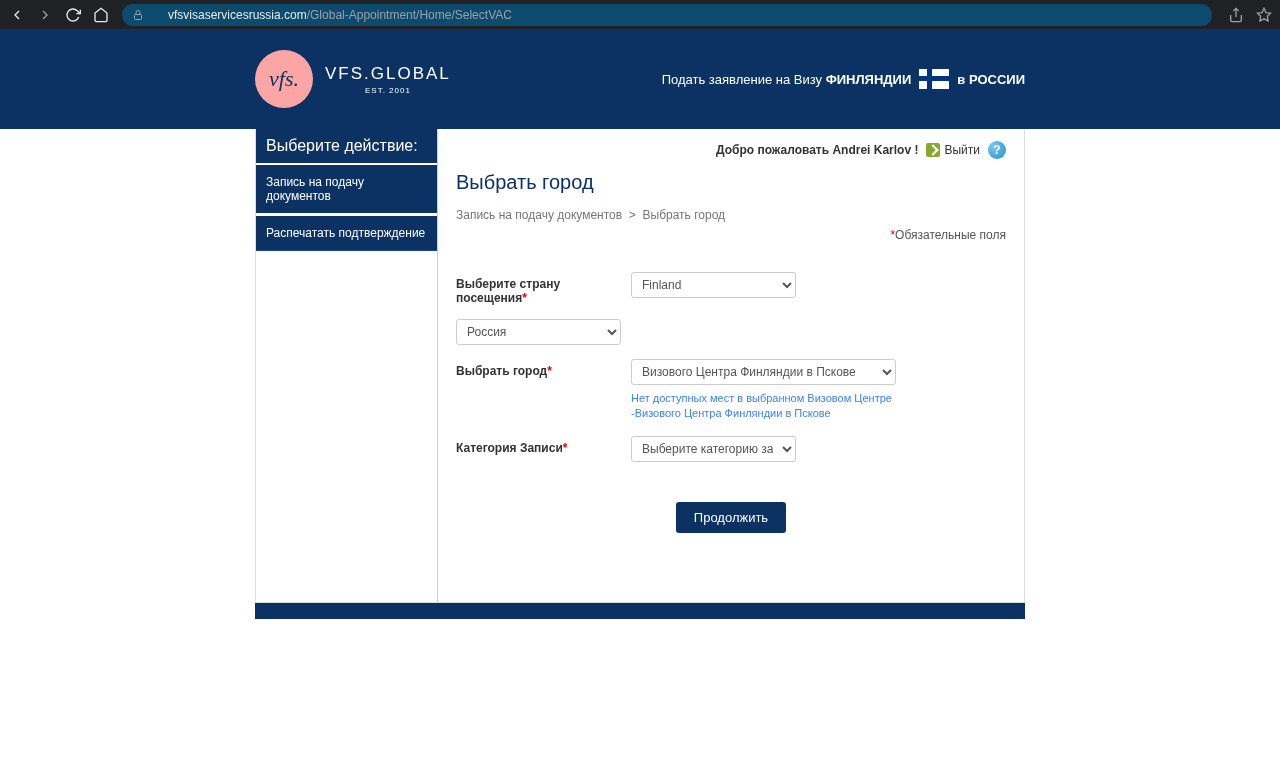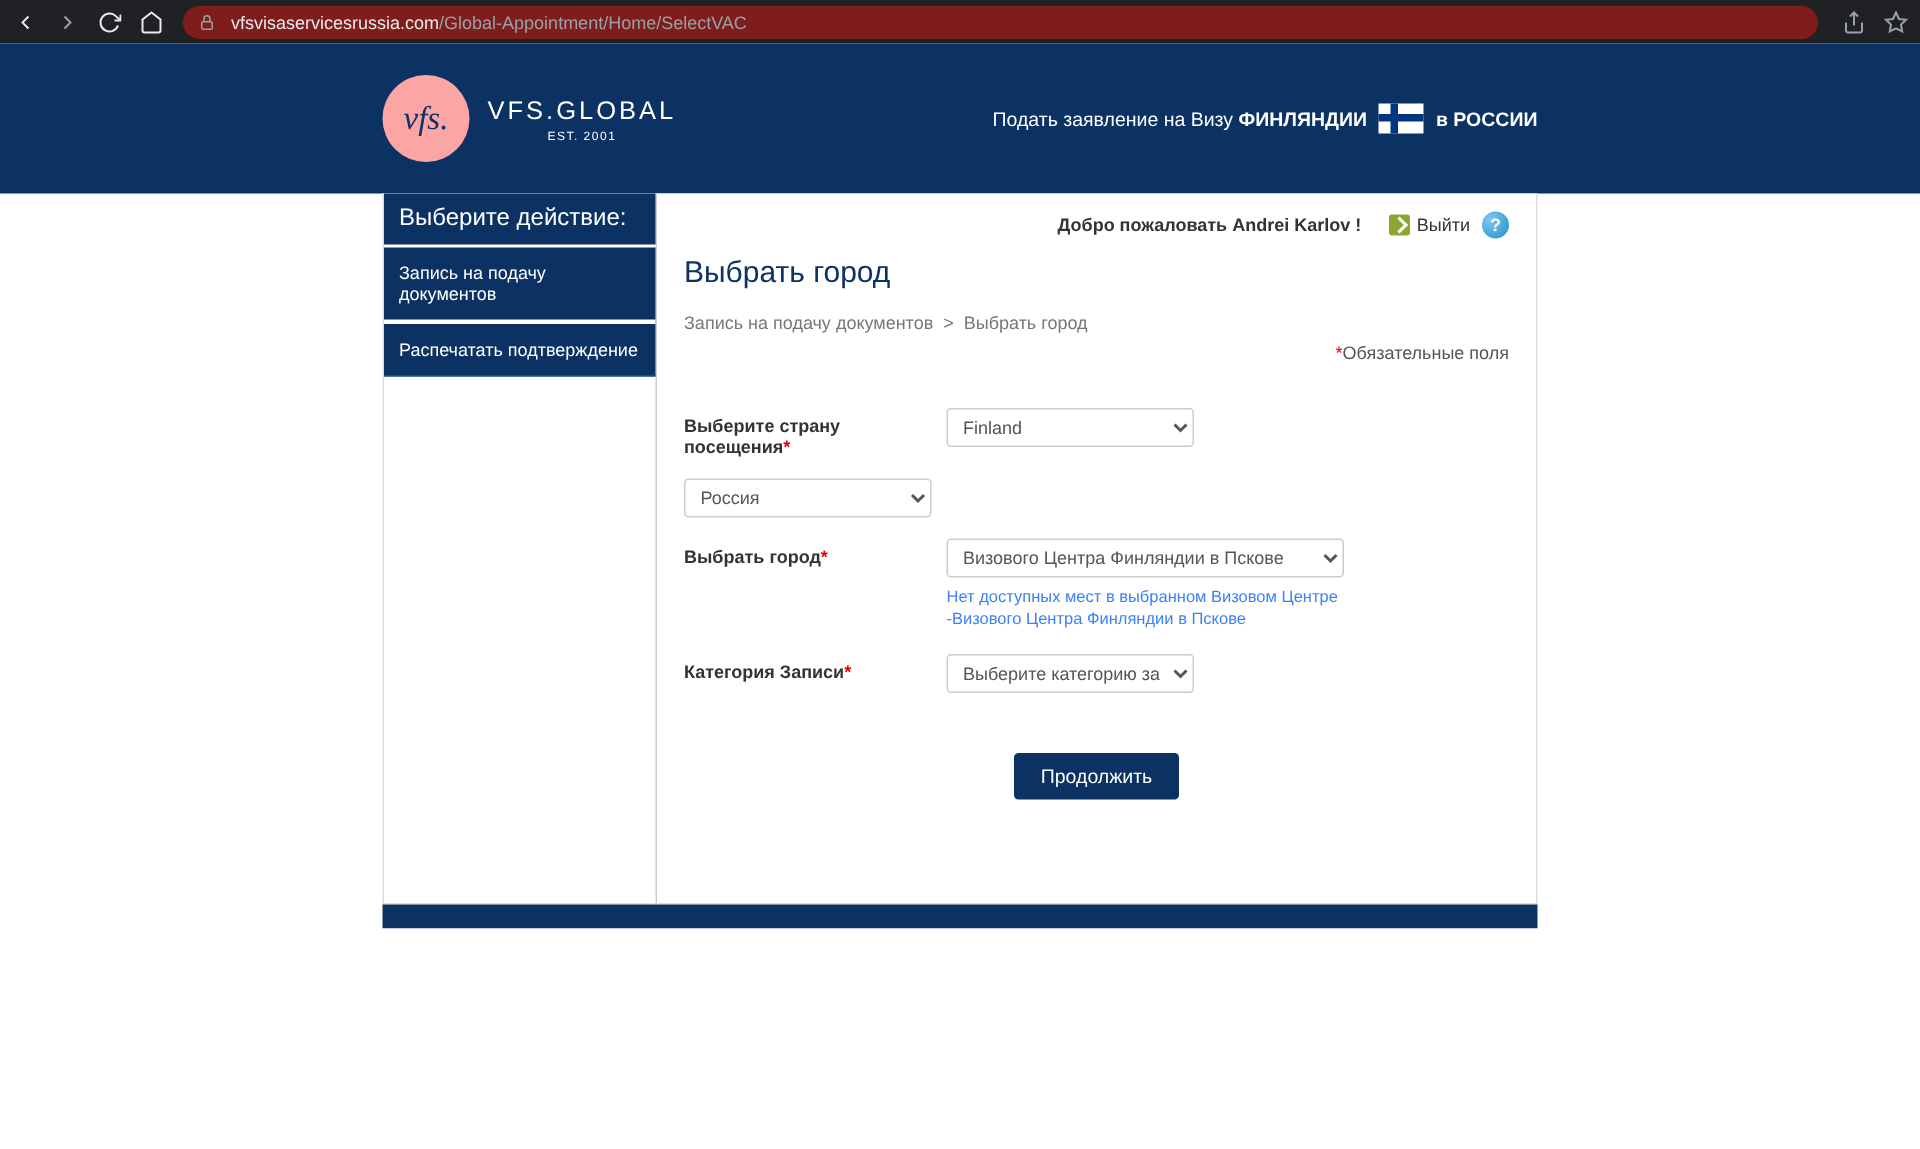--- a/index.html
+++ b/index.html
@@ -4,21 +4,21 @@
 <style>
   * { box-sizing: border-box; margin: 0; padding: 0; }
   body { font-family: Arial, Helvetica, sans-serif; background: #fff; color: #333; font-size: 13px; }
 
   
   .browser-bar { background: #202124; height: 29px; display: flex; align-items: center; padding: 0 8px; gap: 6px; }
   .nav-icons { display: flex; gap: 10px; align-items: center; margin-right: 6px; }
   .nav-icon { width: 18px; height: 18px; display: flex; align-items: center; justify-content: center; cursor: pointer; color: #9aa0a6; }
   .nav-icon svg { width: 16px; height: 16px; }
   .nav-icon.active { color: #e8eaed; }
-  .addr-bar { flex: 1; background: #7f1d1d; border-radius: 14px; height: 22px; display: flex; align-items: center; padding: 0 10px; color: #9aa0a6; font-size: 12px; gap: 10px; }
+  .addr-bar { flex: 1; background: #0c4a6e; border-radius: 14px; height: 22px; display: flex; align-items: center; padding: 0 10px; color: #9aa0a6; font-size: 12px; gap: 24px; }
   .addr-domain { color: #e8eaed; }
   .right-icons { display: flex; gap: 12px; margin-left: 10px; color: #9aa0a6; }
   .right-icons svg { width: 16px; height: 16px; cursor: pointer; }
 
   
   .site-header { background: #0c3163; height: 100px; display: flex; align-items: center; }
   .site-header-inner { width: 770px; margin: 0 auto; display: flex; align-items: center; justify-content: space-between; }
   .logo-wrap { display: flex; align-items: center; gap: 12px; }
   .logo-circle { width: 58px; height: 58px; background: #fca5a5; border-radius: 50%; display: flex; align-items: center; justify-content: center; font-style: italic; font-family: Georgia, serif; font-size: 22px; color: #0c3163; font-weight: normal; }
   .logo-text { color: #fff; font-size: 17px; letter-spacing: 2px; font-weight: 300; }
@@ -34,21 +34,21 @@
   
   .sidebar { width: 182px; flex-shrink: 0; border-right: 1px solid #ccc; }
   .sidebar-title { background: #0c3163; color: #fff; font-size: 16px; padding: 8px 10px; margin-bottom: 2px; }
   .sidebar-item { background: #0c3163; color: #fff; font-size: 12px; padding: 10px 10px; border-bottom: 1px solid #1a4a8a; cursor: pointer; }
   .sidebar-item.active { border-bottom: 3px solid #fff; }
 
   
   .main { flex: 1; padding: 12px 18px 20px 18px; position: relative; }
   .topbar { text-align: right; font-size: 12px; color: #333; margin-bottom: 12px; display:flex; justify-content:flex-end; align-items:center; gap:8px; }
   .topbar .welcome { font-weight: bold; }
-  .logout-link { color: #333; text-decoration: none; display:inline-flex; align-items:center; gap:4px; cursor:pointer;margin-left:11px; }
+  .logout-link { color: #333; text-decoration: none; display:inline-flex; align-items:center; gap:4px; cursor:pointer; }
   .help-icon { width:18px; height:18px; border-radius:50%; background: radial-gradient(circle at 30% 30%, #7ec8f0, #1e90c8); color:#fff; font-weight:bold; display:inline-flex; align-items:center; justify-content:center; font-size:12px; cursor:pointer; }
   .logout-ico { width:14px; height:14px; background:#8aa82f; display:inline-block; border-radius:2px; position:relative; }
   .logout-ico::after { content:''; position:absolute; width:6px; height:6px; border:2px solid #fff; border-left:none; border-bottom:none; transform:rotate(45deg); top:3px; left:3px; }
 
   h1.page-title { color: #0c3163; font-size: 20px; font-weight: 400; margin-bottom: 14px; }
   .breadcrumb { font-size: 12px; color: #777; margin-bottom: 6px; }
   .required-note { text-align: right; font-size: 12px; color: #555; margin-bottom: 30px; }
   .required-note .star { color: #d00; }
 
   .form-row { display: flex; align-items: flex-start; margin-bottom: 14px; }

